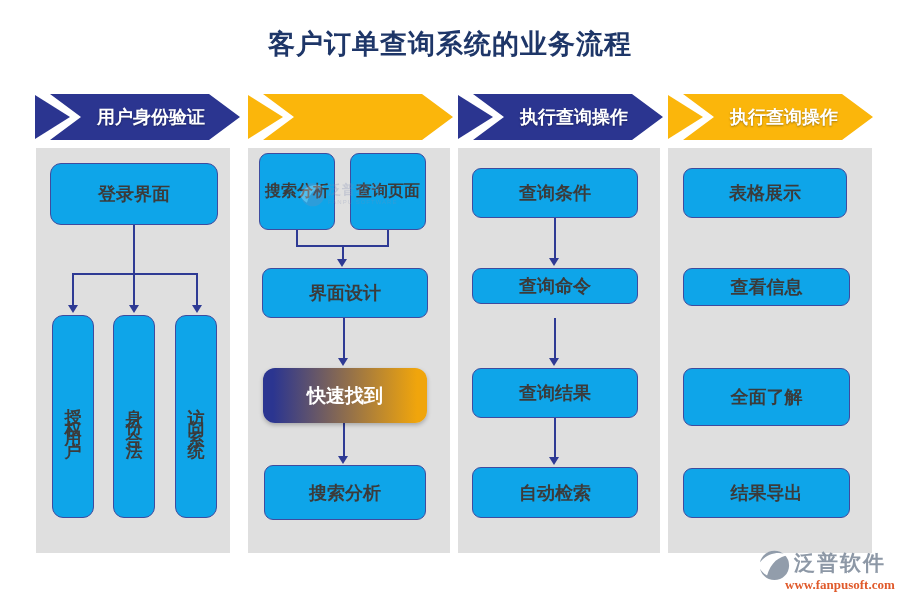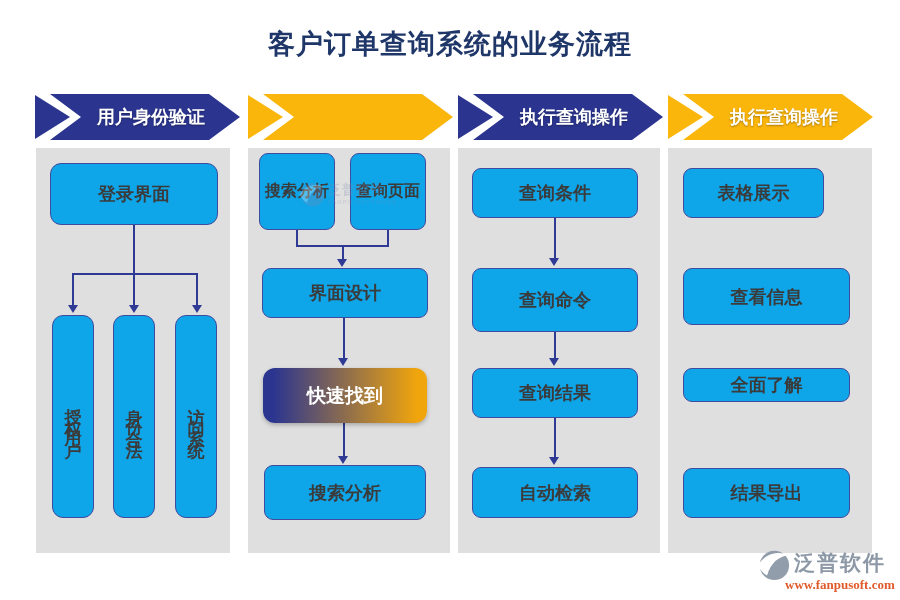--- a/index.html
+++ b/index.html
@@ -112,31 +112,31 @@
   <div class="vline" style="left:343px;top:318px;height:41px"></div>
   <div class="ah" style="left:338px;top:358px"></div>
   <div class="node grad" style="left:263px;top:368px;width:164px;height:55px">快速找到</div>
   <div class="vline" style="left:343px;top:423px;height:34px"></div>
   <div class="ah" style="left:338px;top:456px"></div>
   <div class="node" style="left:264px;top:465px;width:162px;height:55px">搜索分析</div>
 
   <div class="node" style="left:472px;top:168px;width:166px;height:50px">查询条件</div>
   <div class="vline" style="left:554px;top:218px;height:41px"></div>
   <div class="ah" style="left:549px;top:258px"></div>
-  <div class="node" style="left:472px;top:268px;width:166px;height:64px">查询命令</div>
+  <div class="node" style="left:472px;top:268px;width:166px;height:36px">查询命令</div>
   <div class="vline" style="left:554px;top:318px;height:41px"></div>
   <div class="ah" style="left:549px;top:358px"></div>
   <div class="node" style="left:472px;top:368px;width:166px;height:50px">查询结果</div>
   <div class="vline" style="left:554px;top:418px;height:40px"></div>
   <div class="ah" style="left:549px;top:457px"></div>
   <div class="node" style="left:472px;top:467px;width:166px;height:51px">自动检索</div>
 
-  <div class="node" style="left:683px;top:168px;width:141px;height:50px">表格展示</div>
-  <div class="node" style="left:683px;top:268px;width:167px;height:57px">查看信息</div>
-  <div class="node" style="left:683px;top:368px;width:167px;height:34px">全面了解</div>
+  <div class="node" style="left:683px;top:168px;width:164px;height:50px">表格展示</div>
+  <div class="node" style="left:683px;top:268px;width:167px;height:38px">查看信息</div>
+  <div class="node" style="left:683px;top:368px;width:167px;height:58px">全面了解</div>
   <div class="node" style="left:683px;top:468px;width:167px;height:50px">结果导出</div>
 
   <div class="watermark">
     <svg width="26" height="26" viewBox="0 0 36 36">
       <circle cx="19" cy="19" r="16" fill="currentColor"></circle>
       <path d="M1 19 C8 7 22 2 35 8 C24 9 15 16 11 30 C6 27 3 23 1 19 Z" fill="#ffffff"></path>
     </svg>
     <span class="wm-text">
       <span class="wm-brand" style="display:block">泛普软件</span>
       <span class="wm-sub" style="display:block">FANPU SOFTWARE</span>

